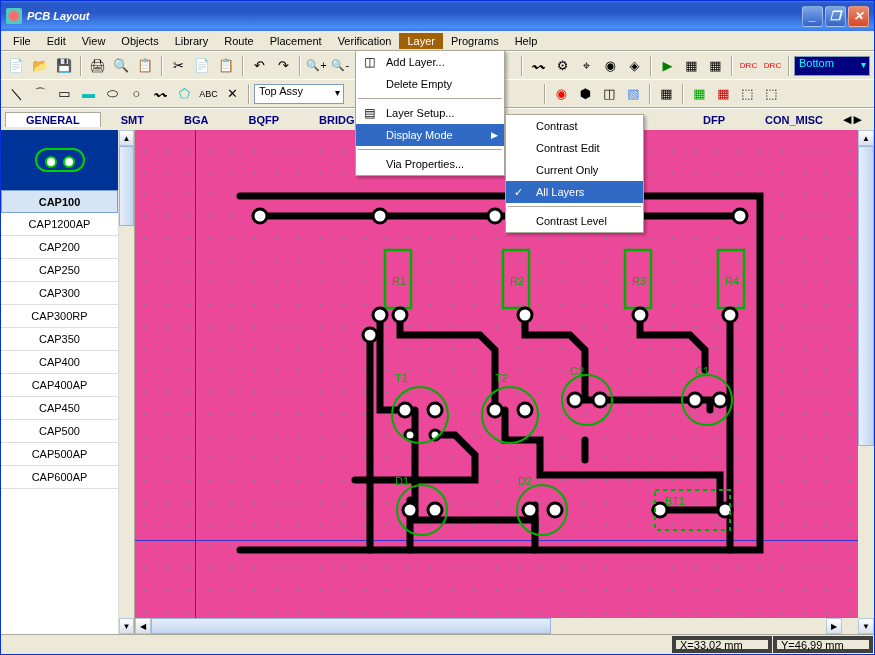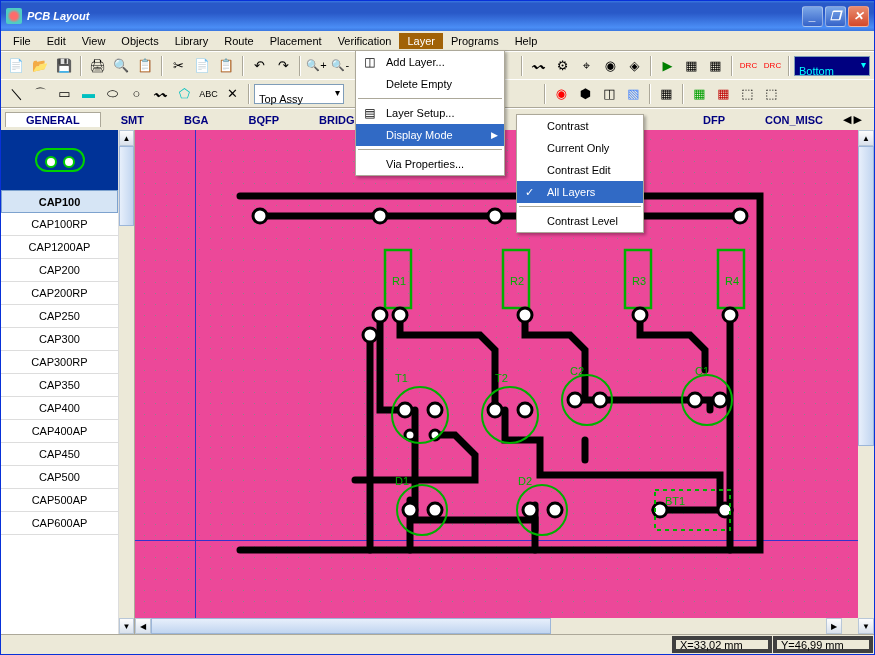--- a/index.html
+++ b/index.html
@@ -11,21 +11,21 @@
 .winbtn { width: 21px; height: 21px; margin-left: 2px; border: 1px solid #fff6; border-radius: 3px; display: flex; align-items: center; justify-content: center; color: white; font-weight: bold; font-size: 12px; cursor: pointer; }
 .winbtn.min, .winbtn.max { background: linear-gradient(to bottom, #7ba7e8, #3563c9); }
 .winbtn.close { background: linear-gradient(to bottom, #e88b6f, #d4492a); }
 .menubar { height: 20px; background: #ece9d8; display: flex; align-items: center; padding: 0 4px; border-bottom: 1px solid #aca899; }
 .menuitem { padding: 2px 8px; cursor: pointer; }
 .menuitem.open { background: #a16207; color: white; }
 .toolbars { background: #ece9d8; border-bottom: 1px solid #aca899; }
 .toolbar-row { height: 28px; display: flex; align-items: center; padding: 2px 4px; gap: 1px; border-top: 1px solid #fff; }
 .tbtn { width: 23px; height: 22px; display: flex; align-items: center; justify-content: center; cursor: pointer; border: 1px solid transparent; font-size: 13px; }
 .tsep { width: 2px; height: 20px; border-left: 1px solid #aca899; border-right: 1px solid #fff; margin: 0 3px; }
-.tselect { height: 20px; font-size: 11px; border: 1px solid #7f9db9; background: white; padding: 8px 16px 0 4px; position: relative; min-width: 76px; }
+.tselect { height: 20px; font-size: 11px; border: 1px solid #7f9db9; background: white; padding: 0 16px 0 4px; position: relative; min-width: 76px; }
 .tselect::after { content: '▾'; position: absolute; right: 3px; top: 2px; font-size: 10px; }
 .cattab { height: 22px; background: #ece9d8; display: flex; align-items: center; padding: 0 4px; border-top: 1px solid #fff; }
 .cat { padding: 1px 20px; color: #000080; font-weight: bold; cursor: pointer; }
 .cat.sel { background: #fff; border: 1px solid #aca899; border-bottom: none; }
 .catnav { margin-left: auto; display: flex; gap: 2px; padding-right: 8px; }
 .main { flex: 1; display: flex; overflow: hidden; }
 .sidebar { width: 134px; display: flex; border-right: 1px solid #aca899; }
 .complist { flex: 1; background: white; overflow: hidden; }
 .preview { height: 60px; background: #003398; display: flex; align-items: center; justify-content: center; }
 .preview-comp { width: 50px; height: 24px; border: 2px solid #00d000; border-radius: 12px; position: relative; }
@@ -51,21 +51,21 @@
 .statusbar { height: 20px; background: #ece9d8; border-top: 1px solid #aca899; display: flex; align-items: center; }
 .status-cell { border: 4px solid #404040; height: 17px; padding: 0 4px; display: flex; align-items: center; margin-right: 1px; }
 .menu-popup { position: absolute; background: #fff; border: 1px solid #aca899; box-shadow: 2px 2px 3px rgba(0,0,0,0.3); z-index: 100; }
 .menu-popup .mi { height: 22px; display: flex; align-items: center; padding: 0 24px 0 30px; cursor: pointer; white-space: nowrap; position: relative; }
 .menu-popup .mi.hl { background: #316ac5; color: white; }
 .menu-popup .mi .micon { position: absolute; left: 6px; width: 16px; height: 16px; display: flex; align-items: center; justify-content: center; font-size: 12px; }
 .menu-popup .mi .arrow { position: absolute; right: 6px; font-size: 9px; }
 .menu-popup .mi .check { position: absolute; left: 8px; font-size: 11px; }
 .menu-popup .msep { height: 1px; background: #aca899; margin: 3px 2px; }
 #layer-menu { left: 355px; top: 50px; width: 150px; }
-#display-submenu { left: 516px; top: 114px; width: 128px; }
+#display-submenu { left: 505px; top: 114px; width: 139px; }
 </style>
 </head>
 <body>
 
 <div class="window">
   <div class="titlebar">
     <div class="icon"></div>
     <span>PCB Layout</span>
     <div class="spacer"></div>
     <div class="winbtn min">_</div>
@@ -169,24 +169,22 @@
   </div>
 
   <div class="main">
     <div class="sidebar">
       <div class="complist">
         <div class="preview">
           <div class="preview-comp"></div>
         </div>
         <div id="complist-items">
             <div class="comp-item sel">CAP100</div>
-            <div class="comp-item">CAP100RP</div>
             <div class="comp-item">CAP1200AP</div>
             <div class="comp-item">CAP200</div>
-            <div class="comp-item">CAP200RP</div>
             <div class="comp-item">CAP250</div>
             <div class="comp-item">CAP300</div>
             <div class="comp-item">CAP300RP</div>
             <div class="comp-item">CAP350</div>
             <div class="comp-item">CAP400</div>
             <div class="comp-item">CAP400AP</div>
             <div class="comp-item">CAP450</div>
             <div class="comp-item">CAP500</div>
             <div class="comp-item">CAP500AP</div>
             <div class="comp-item">CAP600AP</div>
@@ -332,24 +330,24 @@
   <div class="mi">
       <span>Via Properties...</span>
     </div>
 </div>
 
 <div class="menu-popup" id="display-submenu">
   <div class="mi">
       <span>Contrast</span>
     </div>
   <div class="mi">
+      <span>Contrast Edit</span>
+    </div>
+  <div class="mi">
       <span>Current Only</span>
-    </div>
-  <div class="mi">
-      <span>Contrast Edit</span>
     </div>
   <div class="mi hl">
       <span class="check">✓</span>
       <span>All Layers</span>
     </div>
   <div class="msep"></div>
   <div class="mi">
       <span>Contrast Level</span>
     </div>
 </div>

